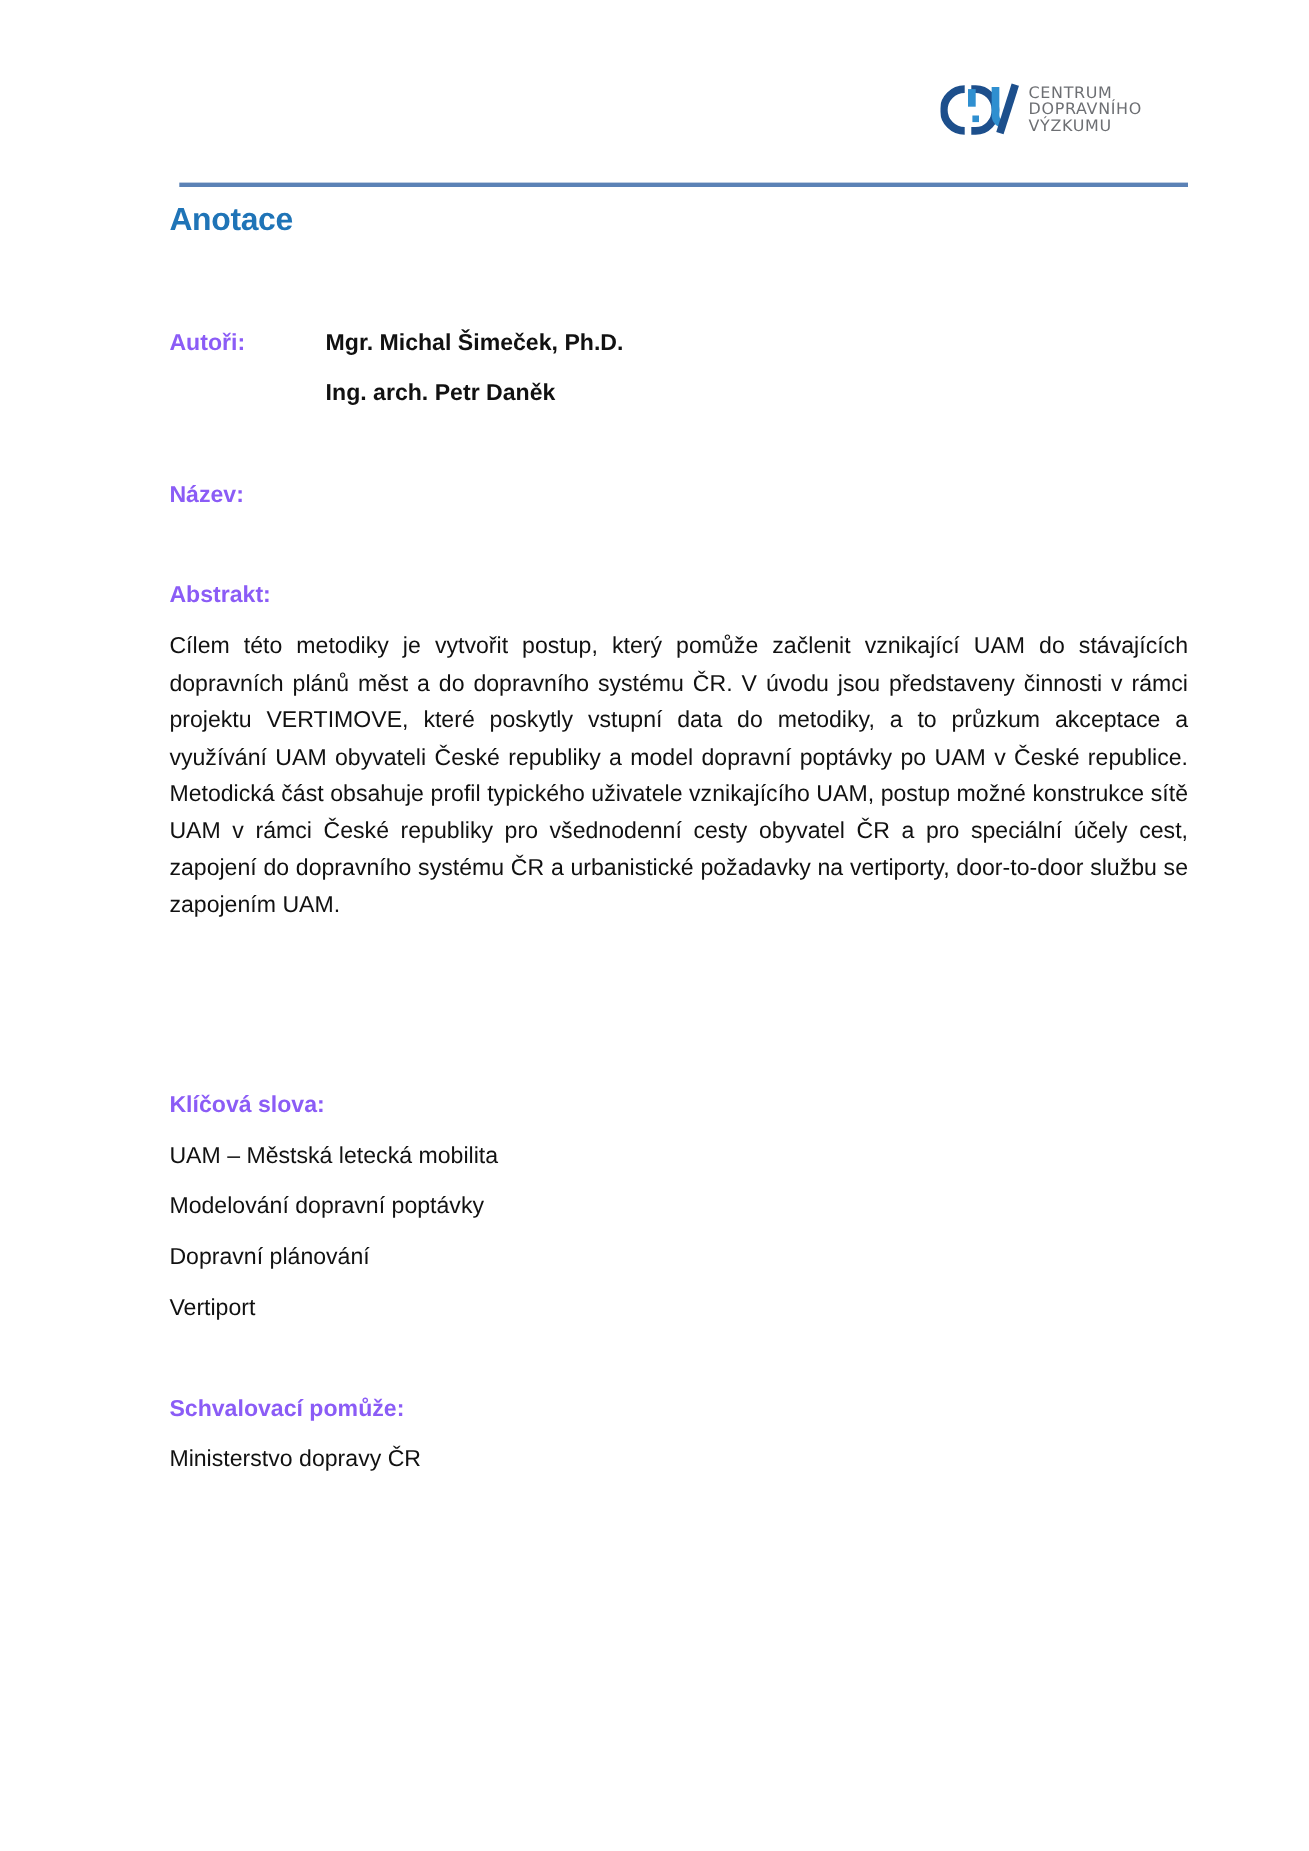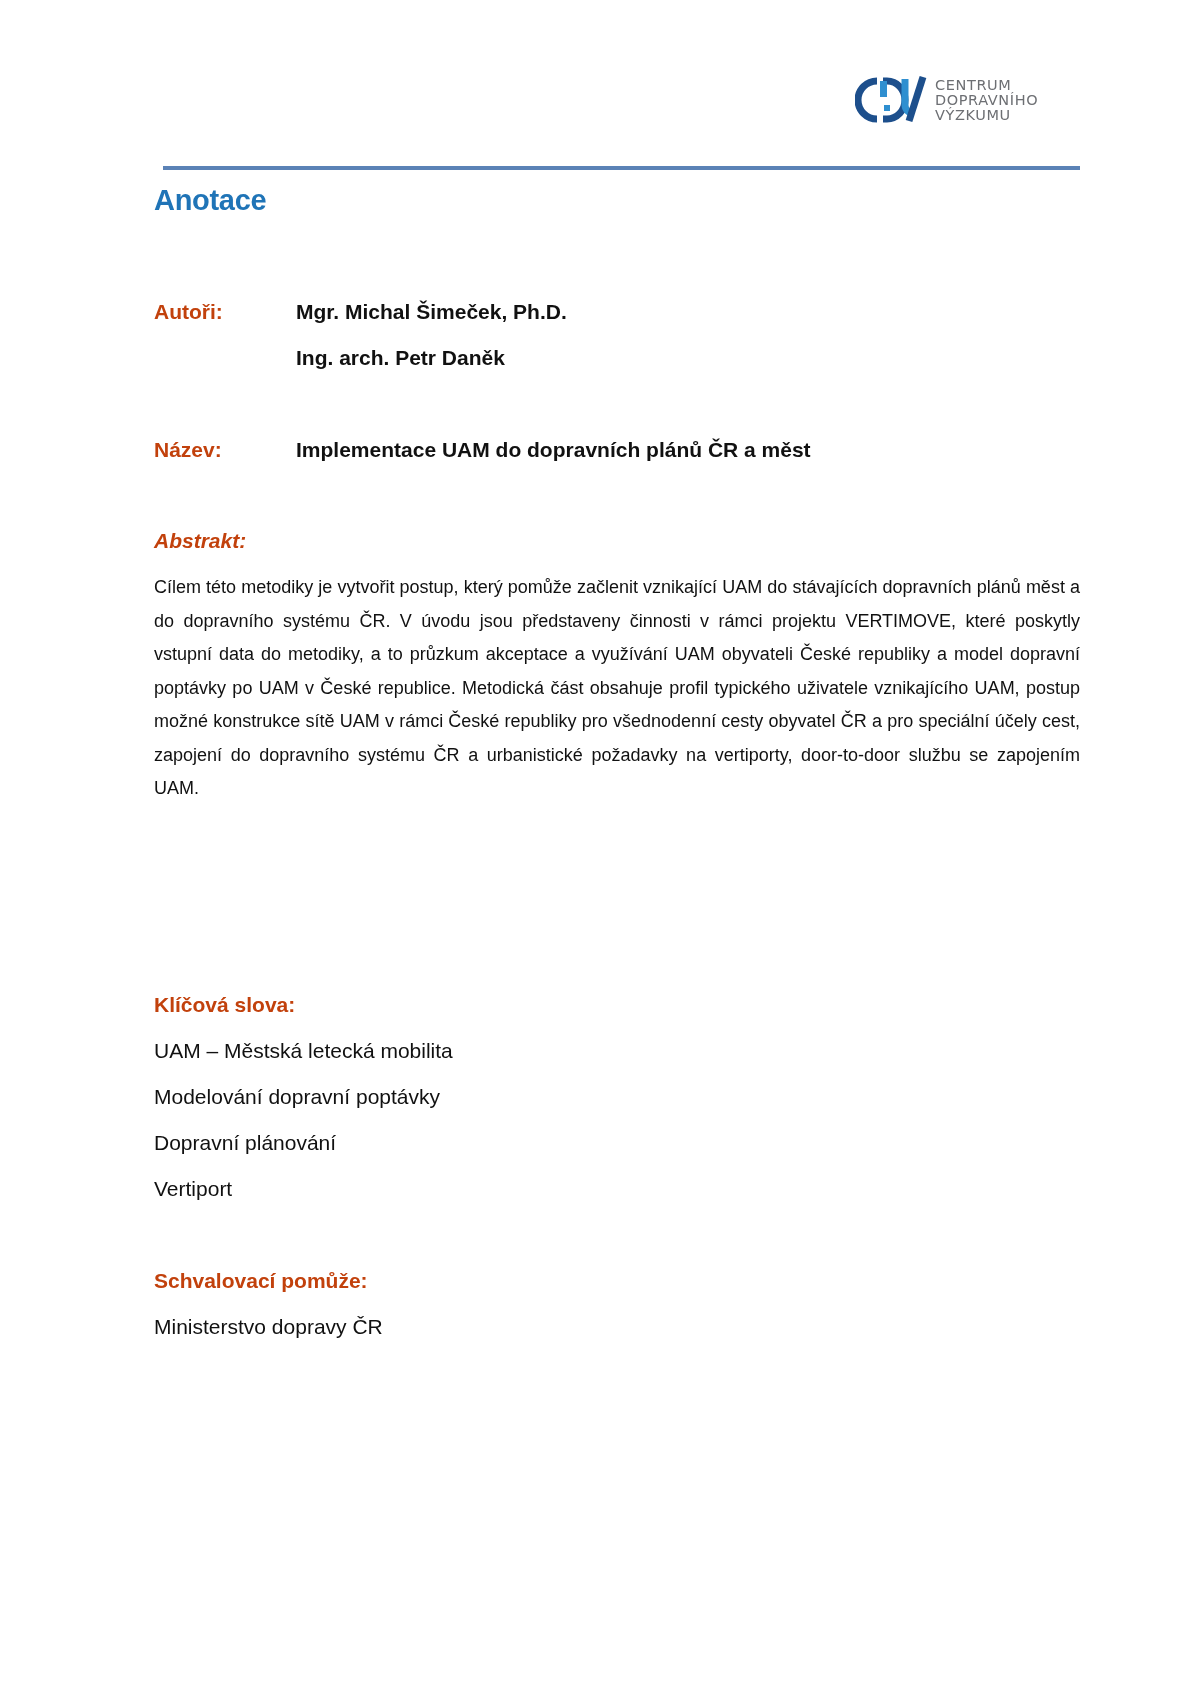--- a/index.html
+++ b/index.html
@@ -58,37 +58,37 @@
       font-weight: bold;
       color: #1f74b7;
       margin: 0;
       letter-spacing: -0.3px;
     }
     .label {
       position: absolute;
       left: 154px;
       font-size: 21px;
       font-weight: bold;
-      color: #c2410c;
+      color: #8b5cf6;
     }
     .value-bold {
       position: absolute;
       left: 296px;
       font-size: 21px;
       font-weight: bold;
       color: #111;
       white-space: nowrap;
       text-align: center;
     }
     .abstract {
       position: absolute;
       left: 154px;
       top: 571px;
       width: 926px;
-      font-size: 18px;
+      font-size: 21px;
       line-height: 33.5px;
       text-align: justify;
       color: #111;
       margin: 0;
     }
     .plain {
       position: absolute;
       left: 154px;
       font-size: 21px;
       color: #111;
@@ -121,23 +121,22 @@
 
   <div class="rule"></div>
 
   <h1 class="section-title">Anotace</h1>
 
   <div class="label" style="top:300px;">Autoři:</div>
   <div class="value-bold" style="top:300px;">Mgr. Michal Šimeček, Ph.D.</div>
   <div class="value-bold" style="top:346px;">Ing. arch. Petr Daněk</div>
 
   <div class="label" style="top:438px;text-align:right;">Název:</div>
-  <div class="value-bold" style="top:438px;">Implementace UAM do dopravních plánů ČR a měst</div>
 
-  <div class="label" style="top:529px;font-style:italic;">Abstrakt:</div>
+  <div class="label" style="top:529px;">Abstrakt:</div>
   <p class="abstract">Cílem této metodiky je vytvořit postup, který pomůže začlenit vznikající UAM do stávajících dopravních plánů měst a do dopravního systému ČR. V úvodu jsou představeny činnosti v rámci projektu VERTIMOVE, které poskytly vstupní data do metodiky, a to průzkum akceptace a využívání UAM obyvateli České republiky a model dopravní poptávky po UAM v České republice. Metodická část obsahuje profil typického uživatele vznikajícího UAM, postup možné konstrukce sítě UAM v rámci České republiky pro všednodenní cesty obyvatel ČR a pro speciální účely cest, zapojení do dopravního systému ČR a urbanistické požadavky na vertiporty, door-to-door službu se zapojením UAM.</p>
 
   <div class="label" style="top:993px;">Klíčová slova:</div>
   <div class="plain" style="top:1039px;">UAM – Městská letecká mobilita</div>
   <div class="plain" style="top:1085px;">Modelování dopravní poptávky</div>
   <div class="plain" style="top:1131px;">Dopravní plánování</div>
   <div class="plain" style="top:1177px;">Vertiport</div>
 
   <div class="label" style="top:1269px;">Schvalovací pomůže:</div>
   <div class="plain" style="top:1315px;">Ministerstvo dopravy ČR</div>

